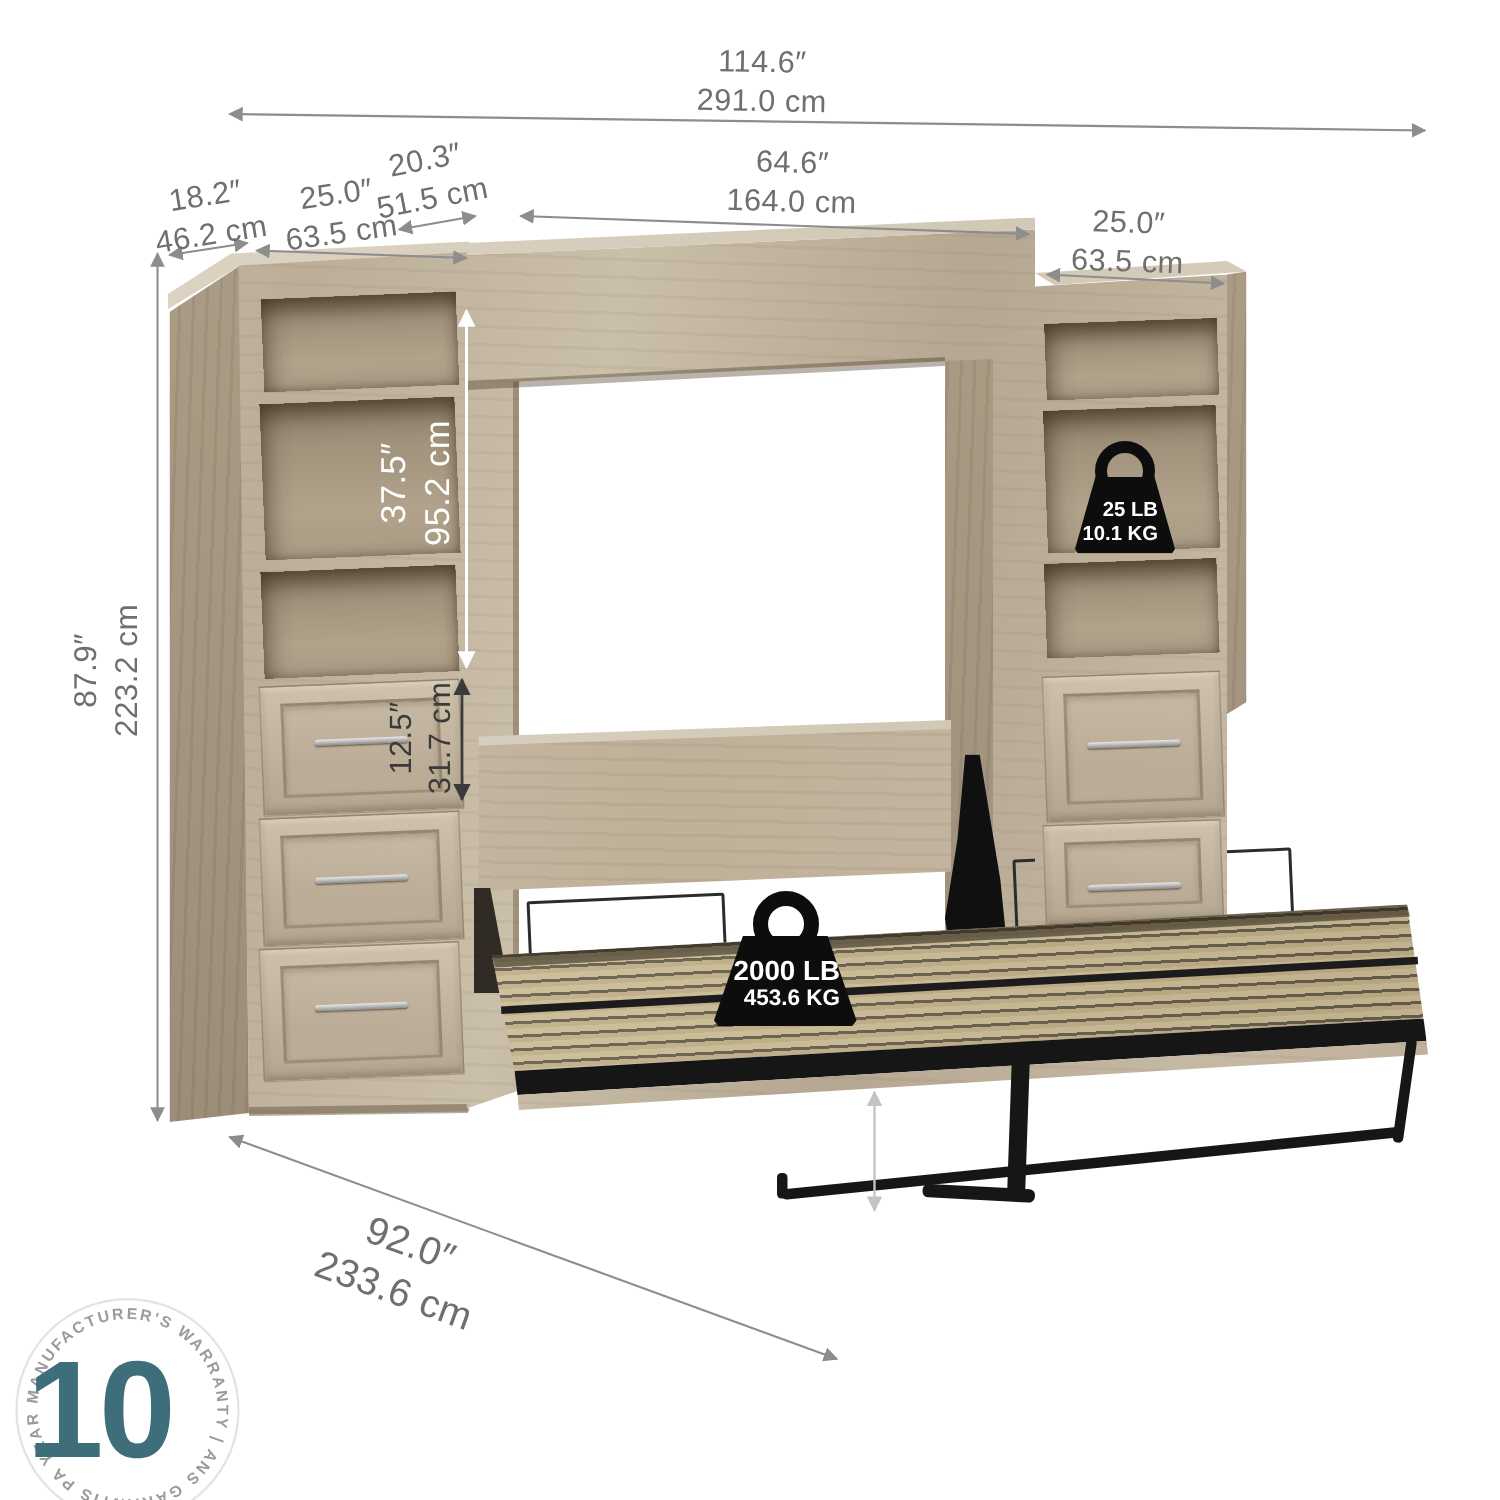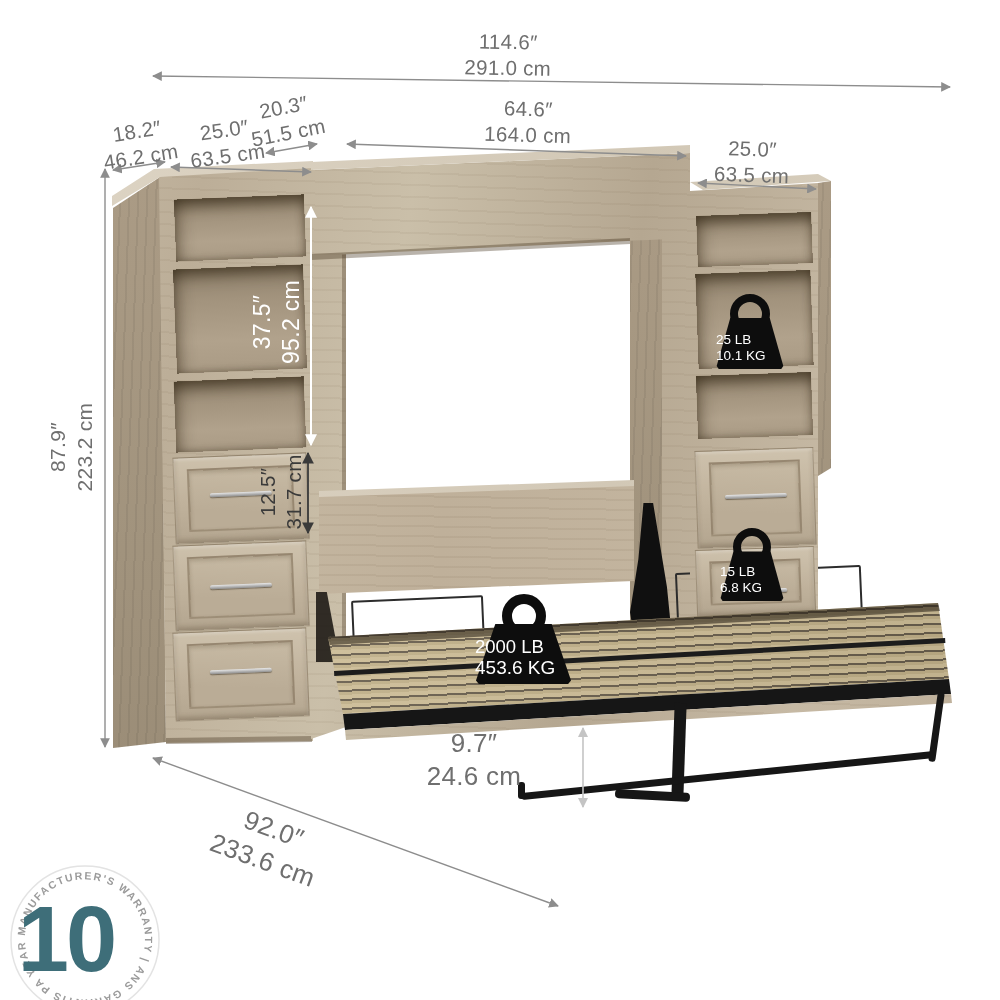--- a/index.html
+++ b/index.html
@@ -33,21 +33,21 @@
   .dim span{display:block;white-space:nowrap;}
   .dim.big{font-size:26px;}
   .dim.vwhite{color:#ffffff;font-size:23px;}
   .dim.vdark{color:#3a3a3a;}
   
   .weight{position:absolute;}
   .weight .ring{position:absolute;left:50%;transform:translateX(-50%);top:0;border-radius:50%;
      border-style:solid;border-color:#0d0d0d;background:transparent;box-sizing:border-box;}
   .weight .body{position:absolute;left:0;right:0;bottom:0;background:#0d0d0d;
      clip-path:polygon(21% 0,79% 0,99% 94%,96% 100%,4% 100%,1% 94%);}
-  .weight .cap{position:absolute;left:0;right:0;text-align:left;color:#fff;font-weight:normal;white-space:nowrap;}
+  .weight .cap{position:absolute;left:0;right:12px;text-align:right;color:#fff;font-weight:bold;white-space:nowrap;}
 </style>
 </head>
 <body>
 
 <div class="stage">
 
   <div class="poly wood-side" style="clip-path:polygon(113px 208px,160px 177px,166px 742px,113px 748px);"></div>
   <div class="poly wood-front" style="clip-path:polygon(159px 176px,313px 167px,313px 741px,166px 743px);"></div>
   <div class="poly wood-top" style="clip-path:polygon(112px 196px,154px 169px,313px 161px,313px 168px,160px 177px,112px 206px);"></div>
 
@@ -119,32 +119,26 @@
   <div class="abs metal" style="left:518px;top:782px;width:7px;height:17px;border-radius:3px;"></div>
   <div class="abs metal" style="left:933px;top:692px;width:7px;height:70px;border-radius:3px;transform:rotate(8deg);"></div>
 
   <div class="weight" style="left:716px;top:294px;width:68px;height:75px;">
     <div class="ring" style="width:40px;height:40px;border-width:8px;"></div>
     <div class="body" style="height:68%;"></div>
     <div class="cap" style="top:38px;font-size:13.5px;">25 LB</div>
     <div class="cap" style="top:54px;font-size:13.5px;">10.1 KG</div>
   </div>
 
-  <div class="weight" style="left:720px;top:528px;width:64px;height:73px;">
-    <div class="ring" style="width:38px;height:38px;border-width:8px;"></div>
-    <div class="body" style="height:68%;"></div>
-    <div class="cap" style="top:36px;font-size:13.5px;">15 LB</div>
-    <div class="cap" style="top:52px;font-size:13.5px;">6.8 KG</div>
-  </div>
 
   <div class="weight" style="left:475px;top:594px;width:97px;height:90px;">
     <div class="ring" style="width:44px;height:44px;border-width:10px;"></div>
     <div class="body" style="height:67%;"></div>
     <div class="cap" style="top:42px;font-size:18.5px;">2000 LB</div>
-    <div class="cap" style="top:63px;font-size:19px;">453.6 KG</div>
+    <div class="cap" style="top:63px;font-size:15px;">453.6 KG</div>
   </div>
 
   <svg class="abs" style="left:0;top:0;width:1000px;height:1000px;" viewBox="0 0 1000 1000">
     <defs>
       <marker id="aG" viewBox="0 0 10 10" markerWidth="7" markerHeight="7" refX="9" refY="5" orient="auto-start-reverse">
         <path d="M0,0 L10,5 L0,10 z" fill="#8d8d8d"></path>
         </marker>
       <marker id="aW" viewBox="0 0 10 10" markerWidth="6" markerHeight="6" refX="9" refY="5" orient="auto-start-reverse">
         <path d="M0,0 L10,5 L0,10 z" fill="#ffffff"></path>
         </marker>
@@ -197,24 +191,20 @@
     <span>95.2 cm</span>
   </div>
   <div class="dim" style="left:-14px;top:421px;width:170px;height:52px;transform:rotate(-90deg);font-size:21px;">
     <span>87.9″</span>
     <span>223.2 cm</span>
   </div>
   <div class="dim vdark" style="left:225px;top:467px;width:110px;height:50px;transform:rotate(-90deg);">
     <span>12.5″</span>
     <span>31.7 cm</span>
   </div>
-  <div class="dim big" style="left:414px;top:727px;width:120px;">
-    <span>9.7″</span>
-    <span>24.6 cm</span>
-  </div>
   <div class="dim big" style="left:183px;top:812px;width:170px;transform:rotate(20deg);">
     <span>92.0″</span>
     <span>233.6 cm</span>
   </div>
 
   <svg class="abs" style="left:0;top:848px;width:190px;height:160px;" viewBox="0 0 190 160">
     <circle cx="85" cy="92" r="74" fill="#ffffff" stroke="#e3e3e3" stroke-width="1.5"></circle>
     <defs>
       <path id="warc" d="M 36 126 A 60 60 0 1 1 134 126 A 60 60 0 0 1 36 126" fill="none"></path>
     </defs>

